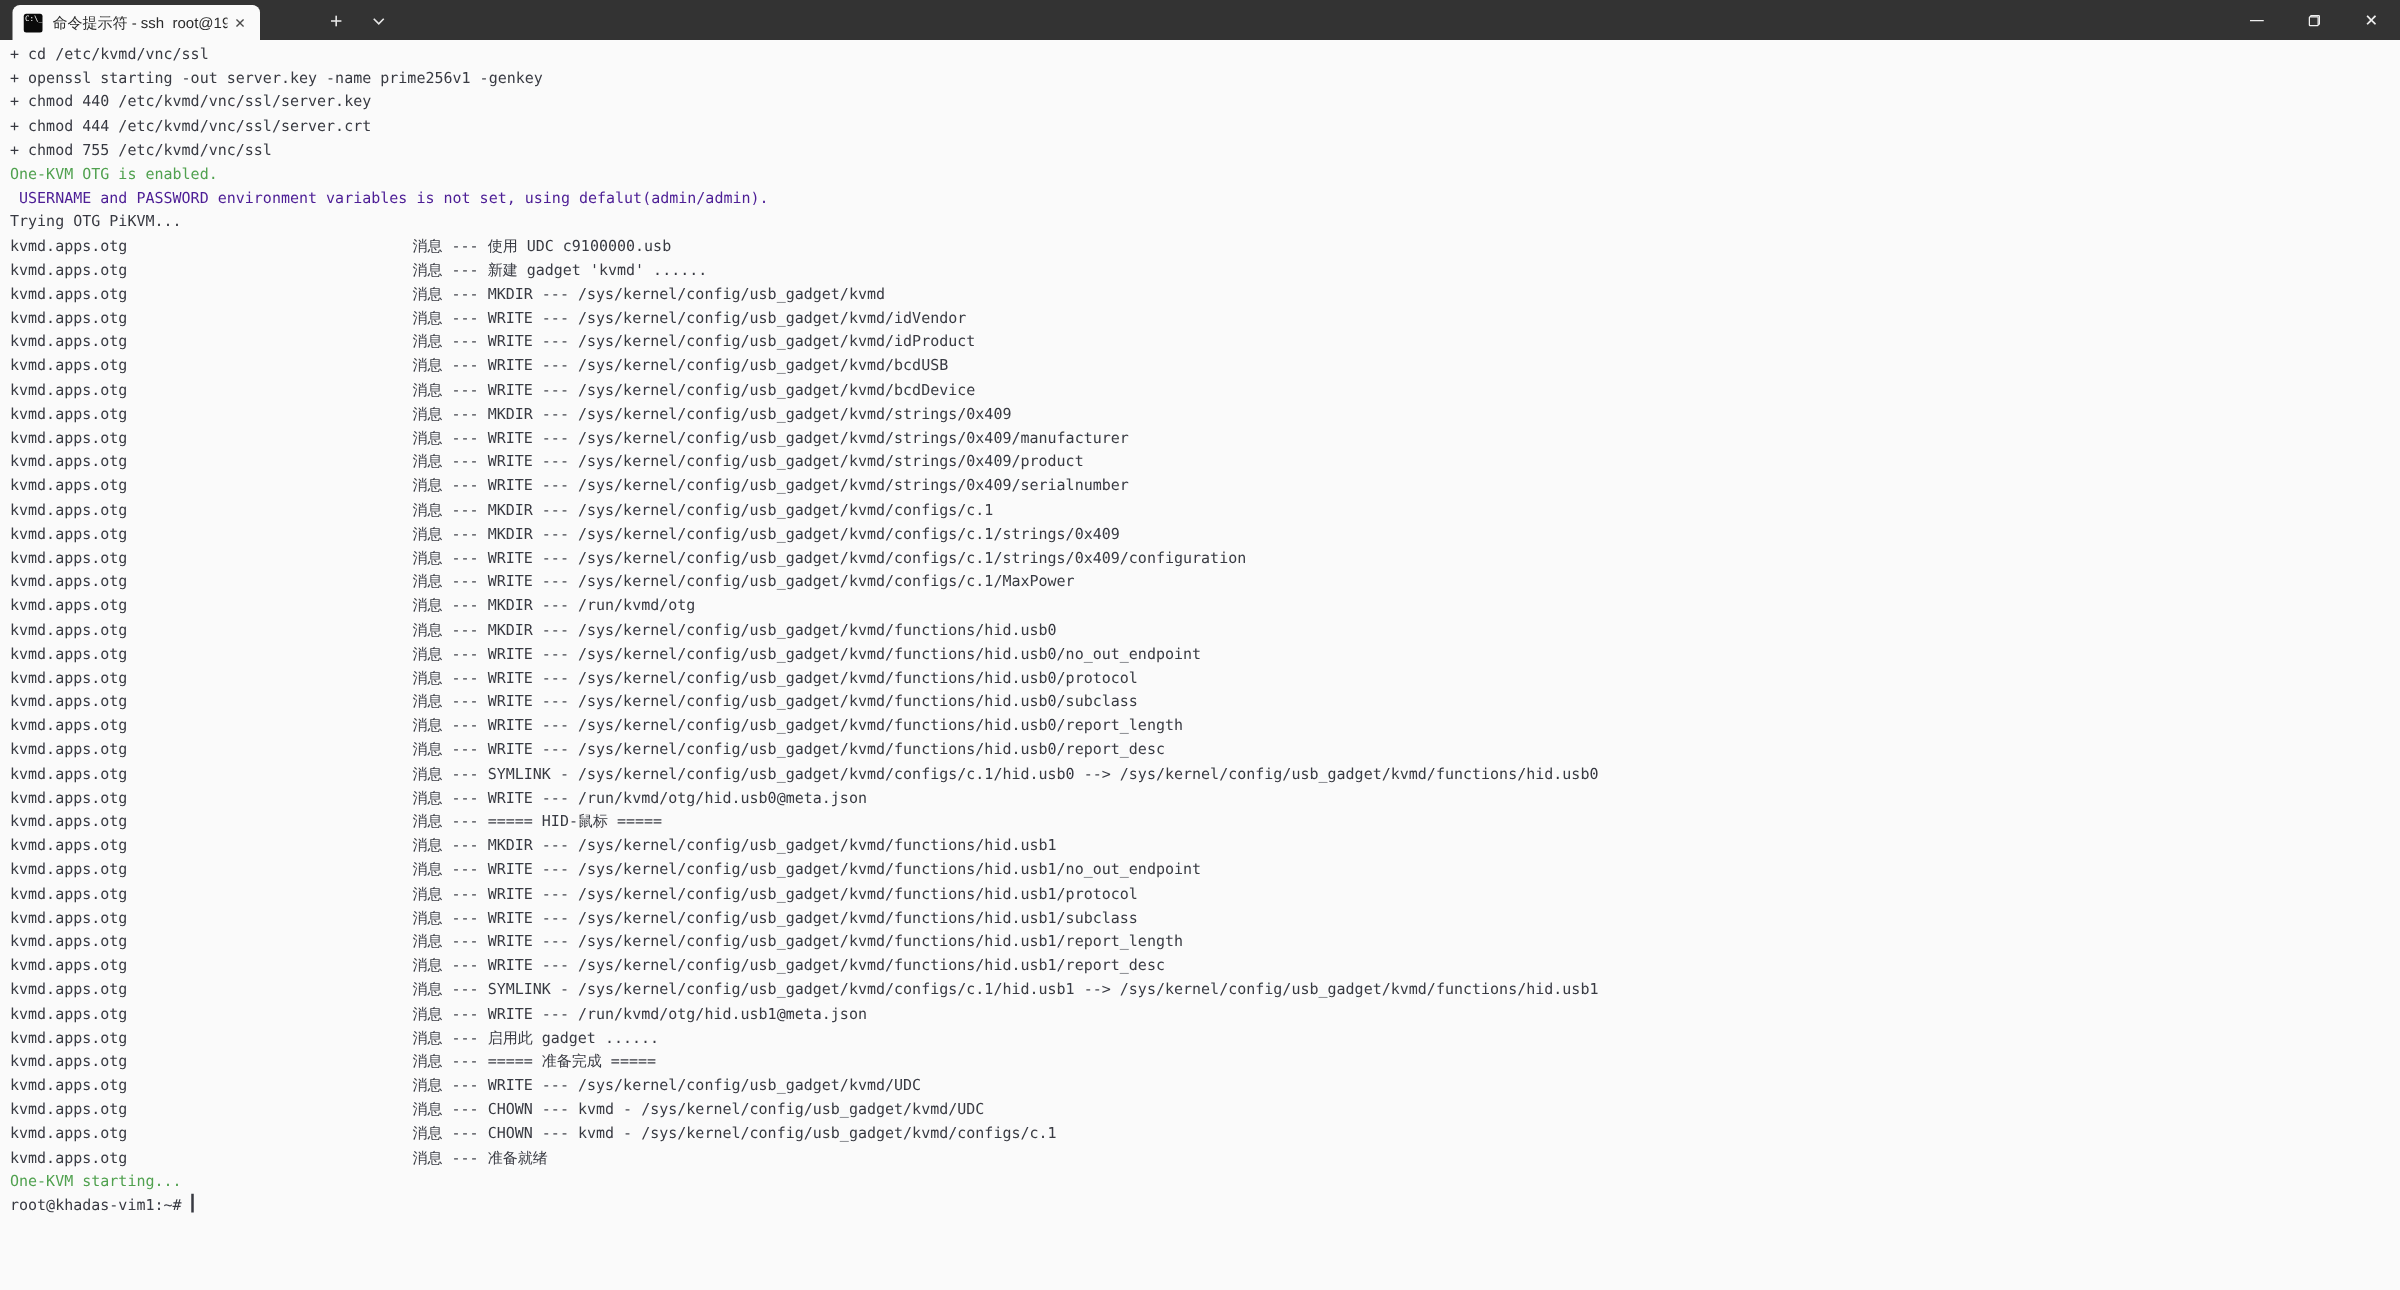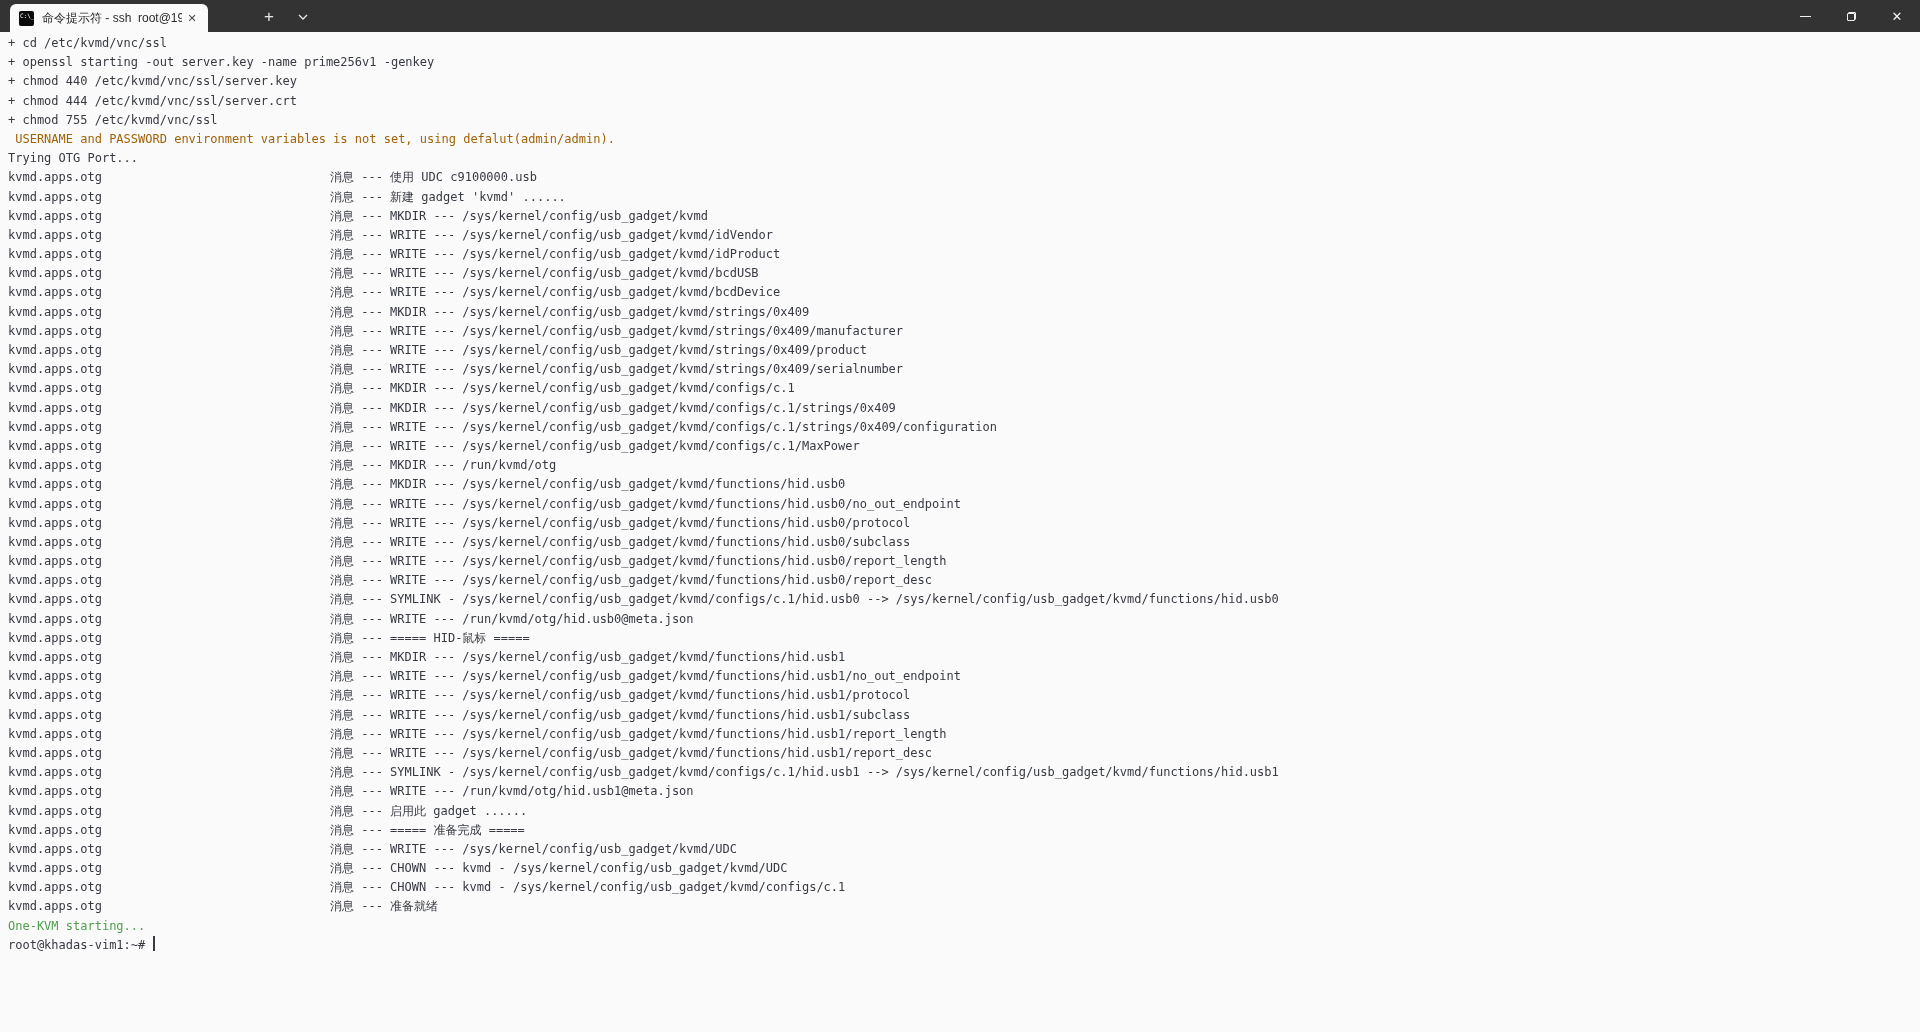--- a/index.html
+++ b/index.html
@@ -34,21 +34,21 @@
                           border:1px solid #f0f0f0; border-radius:1px; background:#333333; }
   .close-glyph { color:#f0f0f0; font-size:13px; line-height:13px; }
 
   
   .terminal { position:absolute; top:32px; left:0; width:1920px; height:1000px;
               background:#FAFAFA; padding:2px 0 0 8px; cursor:text;
               font-family:"DejaVu Sans Mono","Liberation Mono", monospace;
               font-size:12px; color:#383A42; }
   .line { white-space:pre; height:19.2px; line-height:19.2px; }
   .line.ok   { color:#50A14F; }
-  .line.warn { color:#a16207; }
+  .line.warn { color:#4c1d95; }
   .src { display:inline-block; width:322px; }
   .cursor { display:inline-block; width:2px; height:15px; background:#383A42;
             vertical-align:-2px; }
 </style>
 </head>
 <body>
 
 <div class="titlebar">
   <div class="tab">
     <div class="tab-icon">C:\_</div>
@@ -81,22 +81,23 @@
   </div>
 </div>
 
 <div class="terminal">
   <div id="term">
       <div class="line cmd">+ cd /etc/kvmd/vnc/ssl</div>
       <div class="line cmd">+ openssl starting -out server.key -name prime256v1 -genkey</div>
       <div class="line cmd">+ chmod 440 /etc/kvmd/vnc/ssl/server.key</div>
       <div class="line cmd">+ chmod 444 /etc/kvmd/vnc/ssl/server.crt</div>
       <div class="line cmd">+ chmod 755 /etc/kvmd/vnc/ssl</div>
+      <div class="line ok">One-KVM OTG is enabled.</div>
       <div class="line warn"> USERNAME and PASSWORD environment variables is not set, using defalut(admin/admin).</div>
-      <div class="line cmd">Trying OTG Port...</div>
+      <div class="line cmd">Trying OTG PiKVM...</div>
       <div class="line log"><span class="src">kvmd.apps.otg</span><span class="msg">消息 --- 使用 UDC c9100000.usb</span></div>
       <div class="line log"><span class="src">kvmd.apps.otg</span><span class="msg">消息 --- 新建 gadget 'kvmd' ......</span></div>
       <div class="line log"><span class="src">kvmd.apps.otg</span><span class="msg">消息 --- MKDIR --- /sys/kernel/config/usb_gadget/kvmd</span></div>
       <div class="line log"><span class="src">kvmd.apps.otg</span><span class="msg">消息 --- WRITE --- /sys/kernel/config/usb_gadget/kvmd/idVendor</span></div>
       <div class="line log"><span class="src">kvmd.apps.otg</span><span class="msg">消息 --- WRITE --- /sys/kernel/config/usb_gadget/kvmd/idProduct</span></div>
       <div class="line log"><span class="src">kvmd.apps.otg</span><span class="msg">消息 --- WRITE --- /sys/kernel/config/usb_gadget/kvmd/bcdUSB</span></div>
       <div class="line log"><span class="src">kvmd.apps.otg</span><span class="msg">消息 --- WRITE --- /sys/kernel/config/usb_gadget/kvmd/bcdDevice</span></div>
       <div class="line log"><span class="src">kvmd.apps.otg</span><span class="msg">消息 --- MKDIR --- /sys/kernel/config/usb_gadget/kvmd/strings/0x409</span></div>
       <div class="line log"><span class="src">kvmd.apps.otg</span><span class="msg">消息 --- WRITE --- /sys/kernel/config/usb_gadget/kvmd/strings/0x409/manufacturer</span></div>
       <div class="line log"><span class="src">kvmd.apps.otg</span><span class="msg">消息 --- WRITE --- /sys/kernel/config/usb_gadget/kvmd/strings/0x409/product</span></div>

